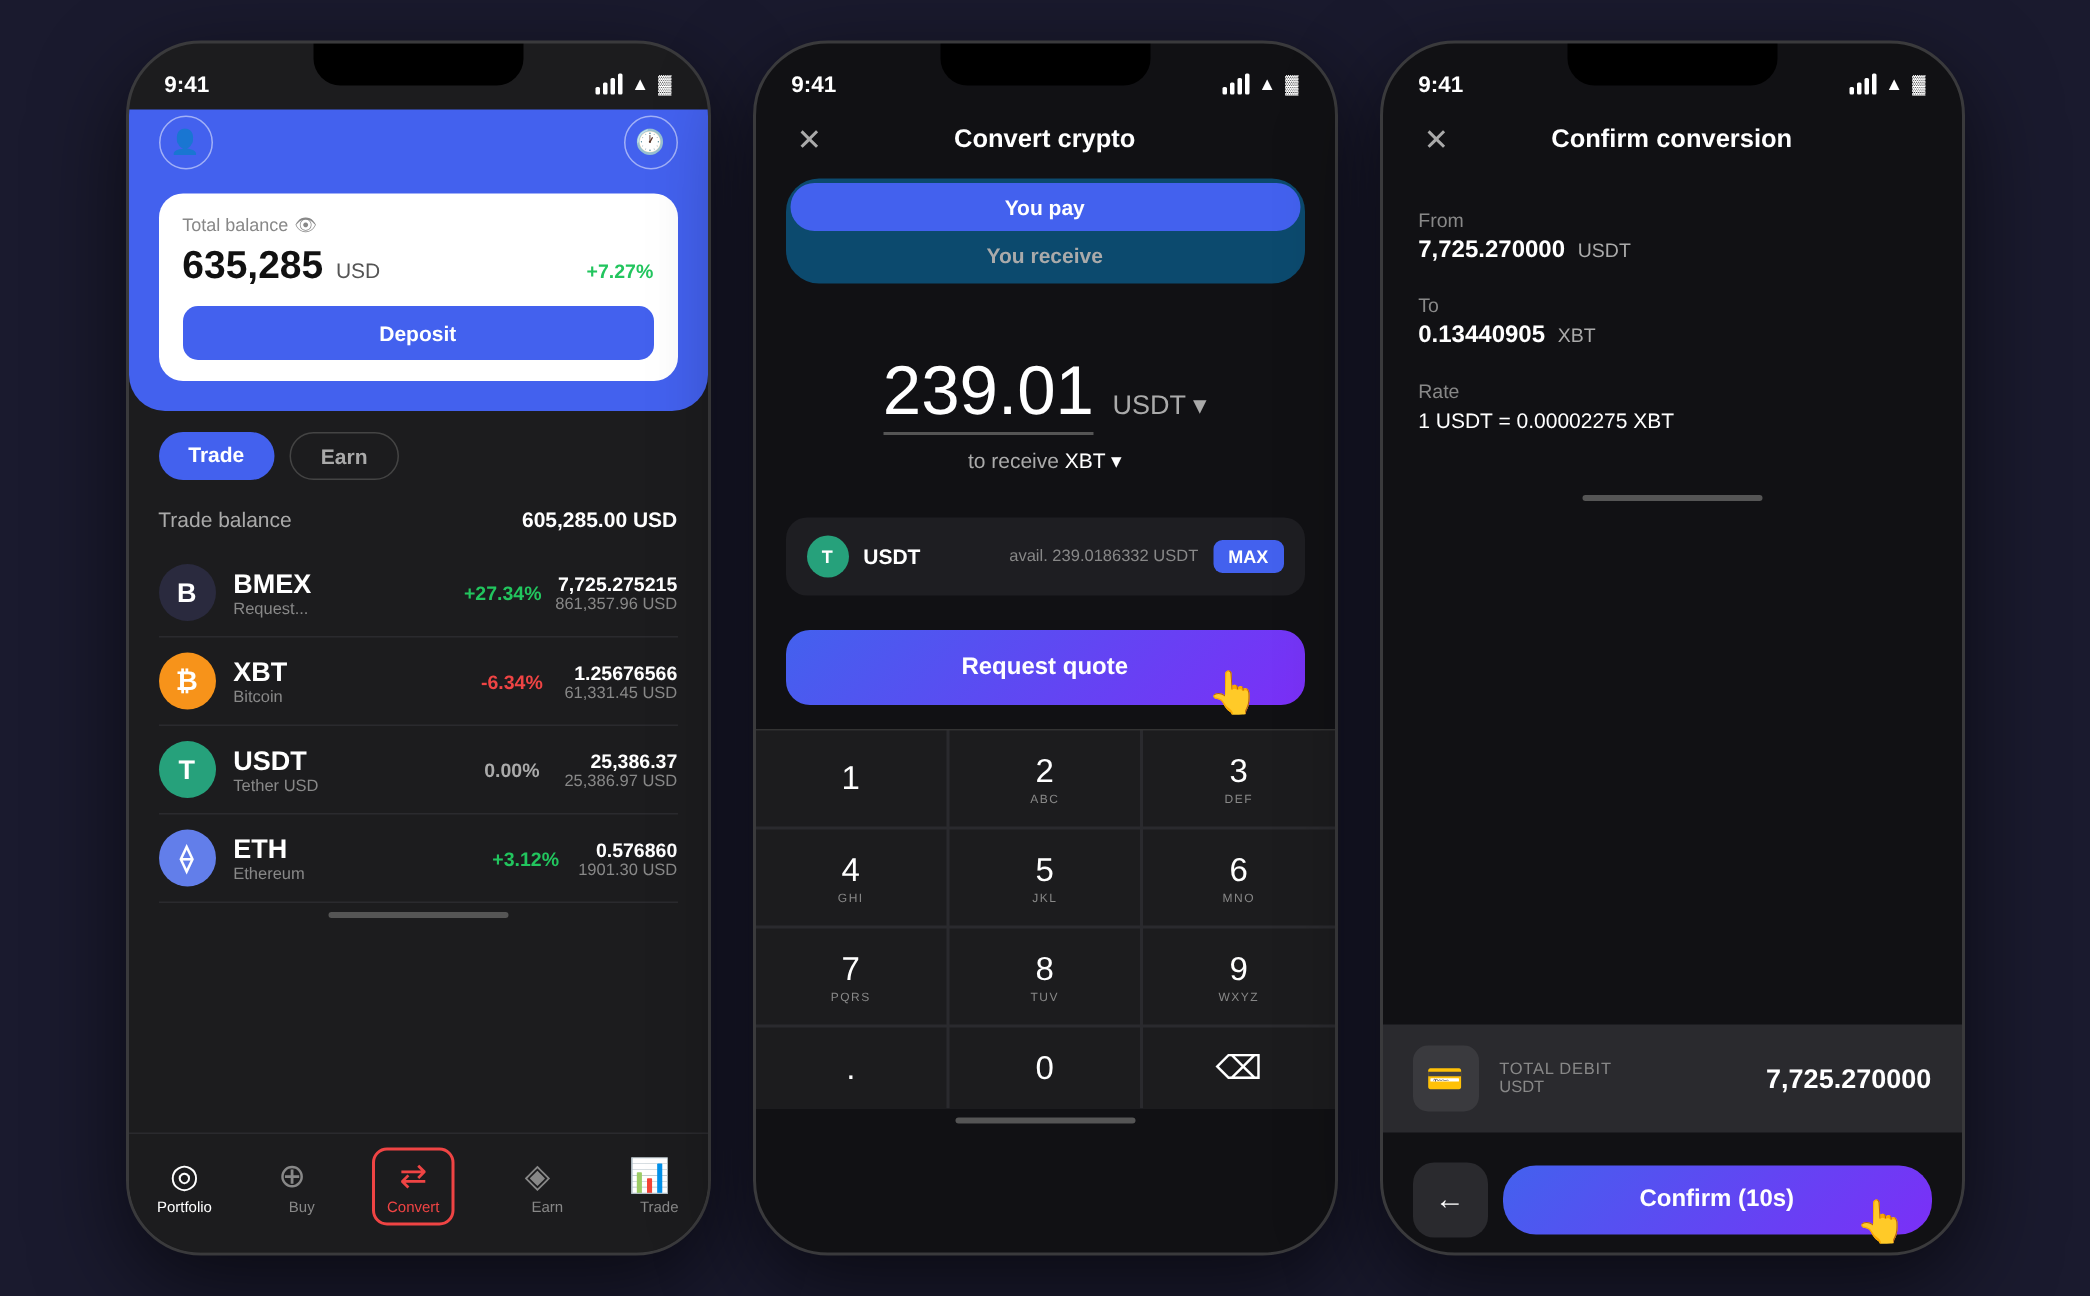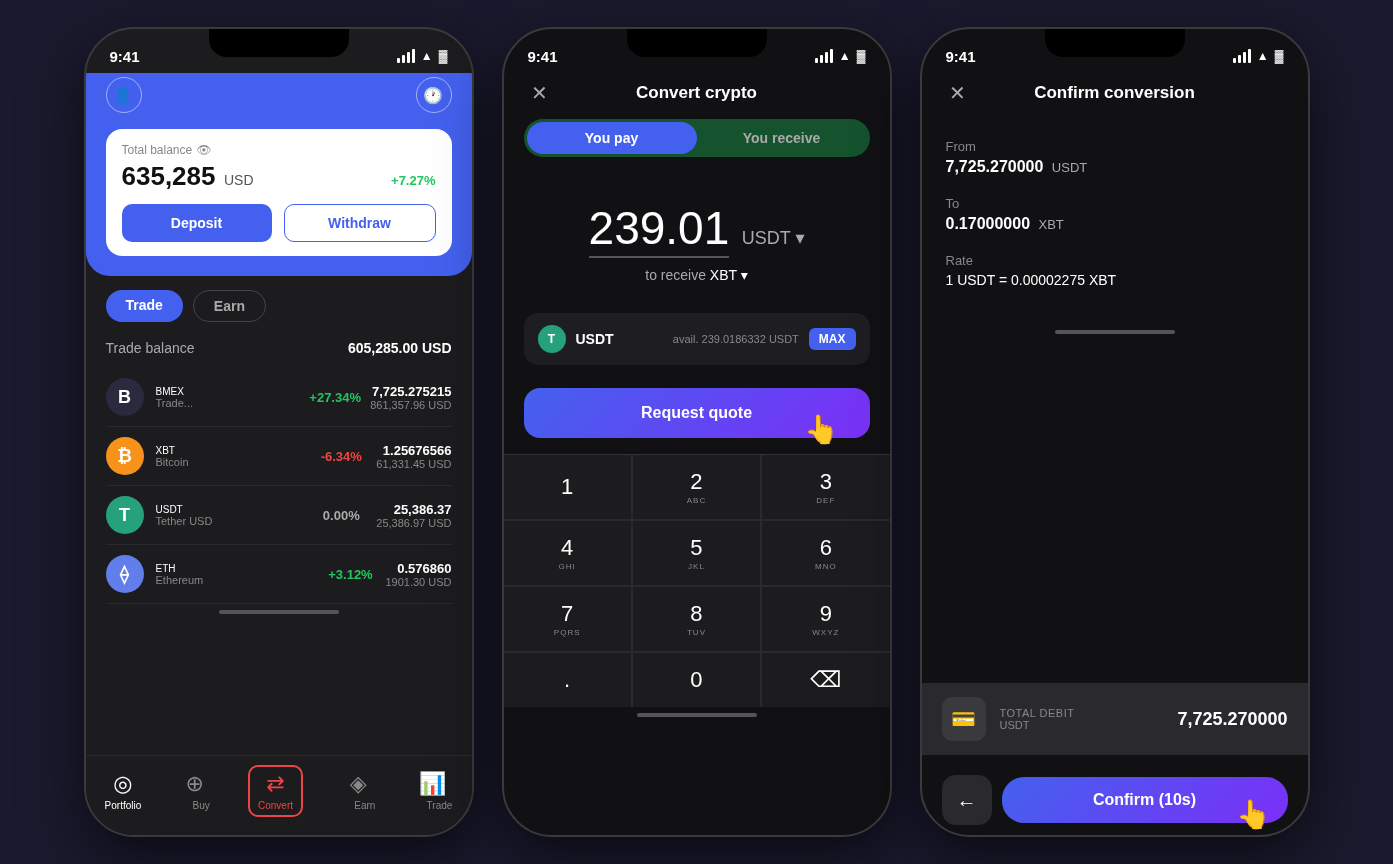--- a/index.html
+++ b/index.html
@@ -216,21 +216,21 @@
       font-size: 18px;
       margin-right: 12px;
       flex-shrink: 0;
       font-weight: 700;
     }
     .asset-logo-bmex { background: #2a2a3e; color: #fff; }
     .asset-logo-xbt { background: #f7931a; color: #fff; }
     .asset-logo-usdt { background: #26a17b; color: #fff; }
     .asset-logo-eth { background: #627eea; color: #fff; }
     .asset-info { flex: 1; }
-    .asset-name { font-size: 10px; font-weight: 400; color: #fff; }
+    .asset-name { font-size: 18px; font-weight: 700; color: #fff; }
     .asset-fullname { font-size: 11px; color: #888; }
     .asset-change {
       font-size: 13px;
       font-weight: 600;
       width: 70px;
       text-align: center;
     }
     .positive { color: #22c55e; }
     .negative { color: #ef4444; }
     .zero-change { color: #aaa; }
@@ -317,24 +317,25 @@
     }
     .page-title {
       font-size: 17px;
       font-weight: 600;
       color: #fff;
     }
 
     
     .toggle-tabs {
       display: flex;
-      background: #14532d;
+      background: #0c4a6e;
       border-radius: 22px;
       margin: 0 20px 24px;
       padding: 3px;
+      flex-direction: column;
     }
     .toggle-tab {
       flex: 1;
       padding: 8px;
       border-radius: 18px;
       text-align: center;
       font-size: 14px;
       font-weight: 600;
       cursor: pointer;
     }
@@ -631,42 +632,41 @@
       </div>
       <div style="display:flex;align-items:baseline;justify-content:space-between">
         <div>
           <span class="balance-amount">635,285</span>
           <span class="balance-currency">USD</span>
         </div>
         <span class="balance-change">+7.27%</span>
       </div>
       <div class="balance-buttons">
         <button class="btn-deposit">Deposit</button>
-        <button class="btn-withdraw">Withdraw</button>
       </div>
     </div>
   </div>
 
   <div class="tab-row">
     <div class="tab-pill tab-pill-active">Trade</div>
     <div class="tab-pill tab-pill-inactive">Earn</div>
   </div>
 
   <div class="trade-balance-row">
     <span class="trade-balance-label">Trade balance</span>
     <span class="trade-balance-value">605,285.00 USD</span>
   </div>
 
   <div class="asset-list">
 
     <div class="asset-item">
       <div class="asset-logo asset-logo-bmex">B</div>
       <div class="asset-info">
         <div class="asset-name">BMEX</div>
-        <div class="asset-fullname">Trade...</div>
+        <div class="asset-fullname">Request...</div>
       </div>
       <span class="asset-change positive">+27.34%</span>
       <div class="asset-values">
         <div class="asset-amount">7,725.275215</div>
         <div class="asset-usd">861,357.96 USD</div>
       </div>
     </div>
 
     <div class="asset-item">
       <div class="asset-logo asset-logo-xbt">₿</div>
@@ -858,21 +858,21 @@
     <div class="confirm-field">
       <div class="confirm-field-label">From</div>
       <div>
         <span class="confirm-field-value">7,725.270000</span>
         <span class="confirm-field-unit">USDT</span>
       </div>
     </div>
     <div class="confirm-field">
       <div class="confirm-field-label">To</div>
       <div>
-        <span class="confirm-field-value">0.17000000</span>
+        <span class="confirm-field-value">0.13440905</span>
         <span class="confirm-field-unit">XBT</span>
       </div>
     </div>
     <div class="confirm-field">
       <div class="confirm-rate-label">Rate</div>
       <div class="confirm-rate-value">
         <span>1 USDT</span>
         <span>=</span>
         <span>0.00002275</span>
         <span>XBT</span>

